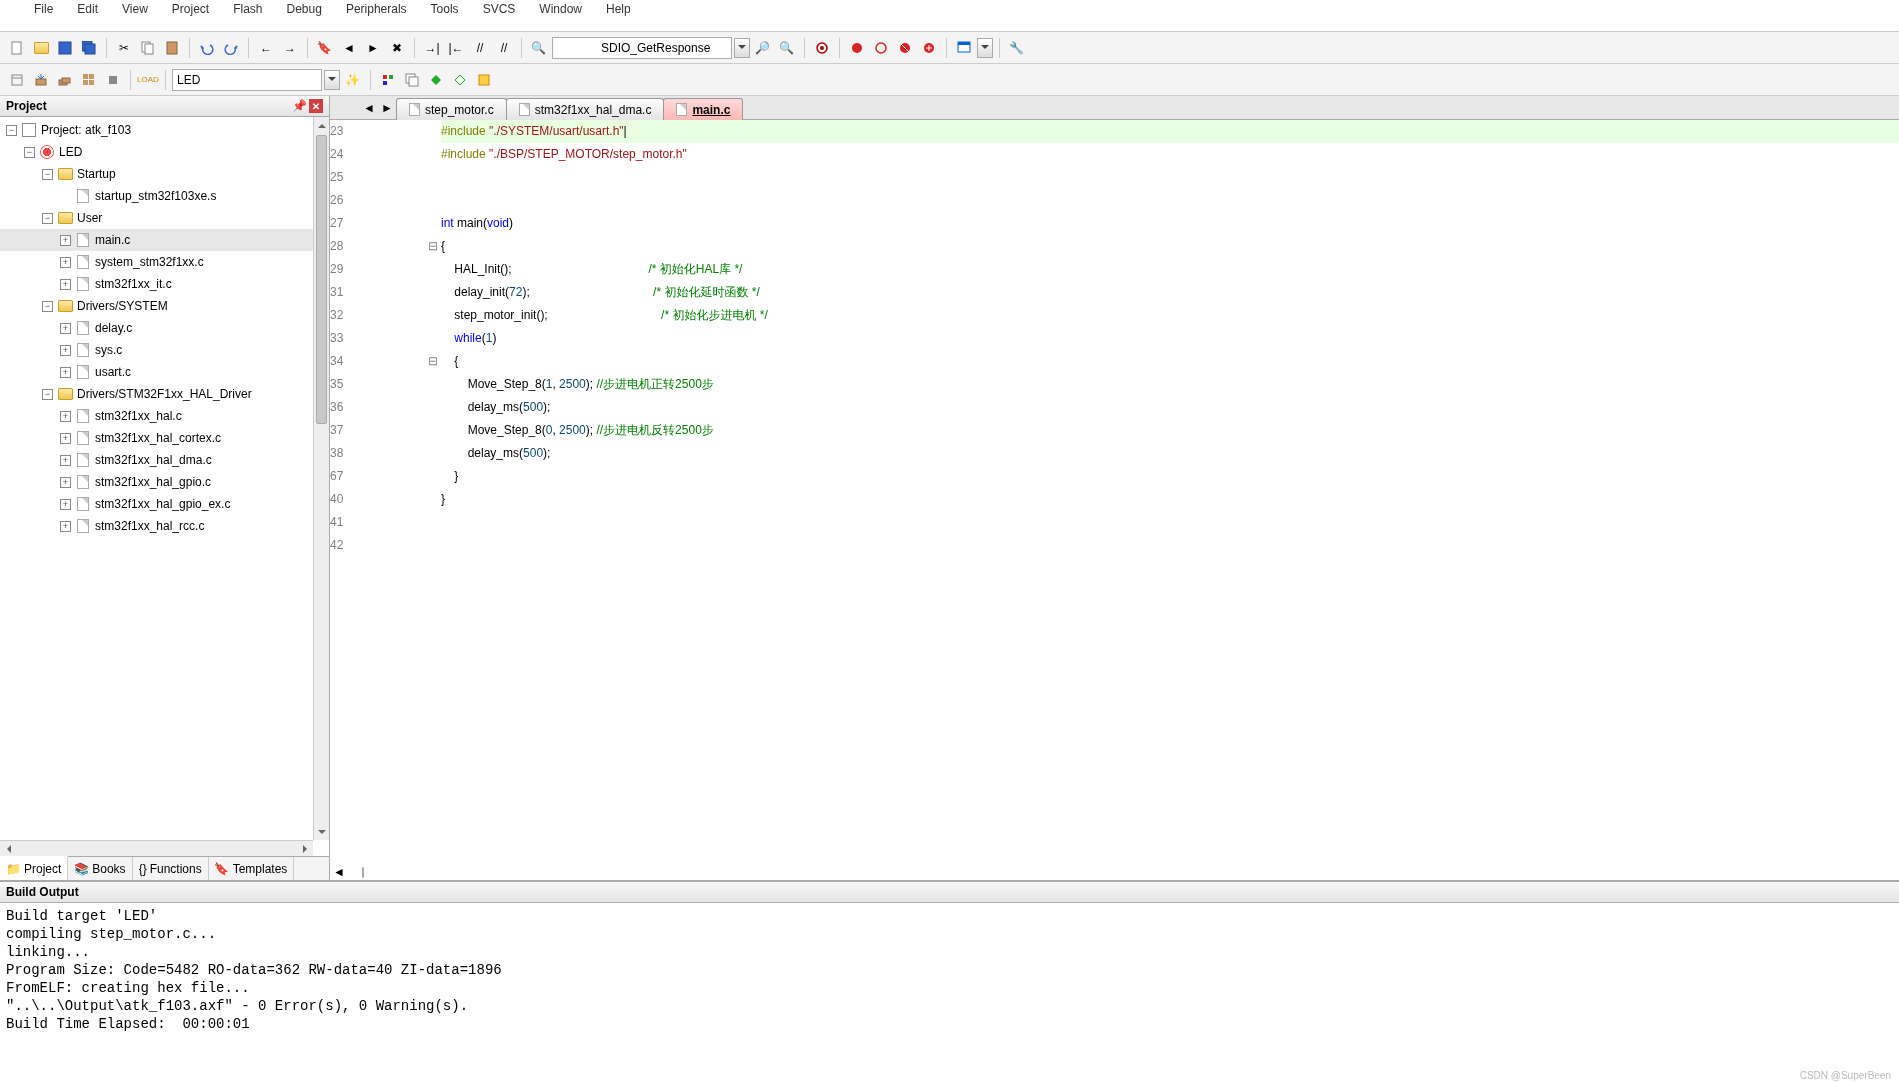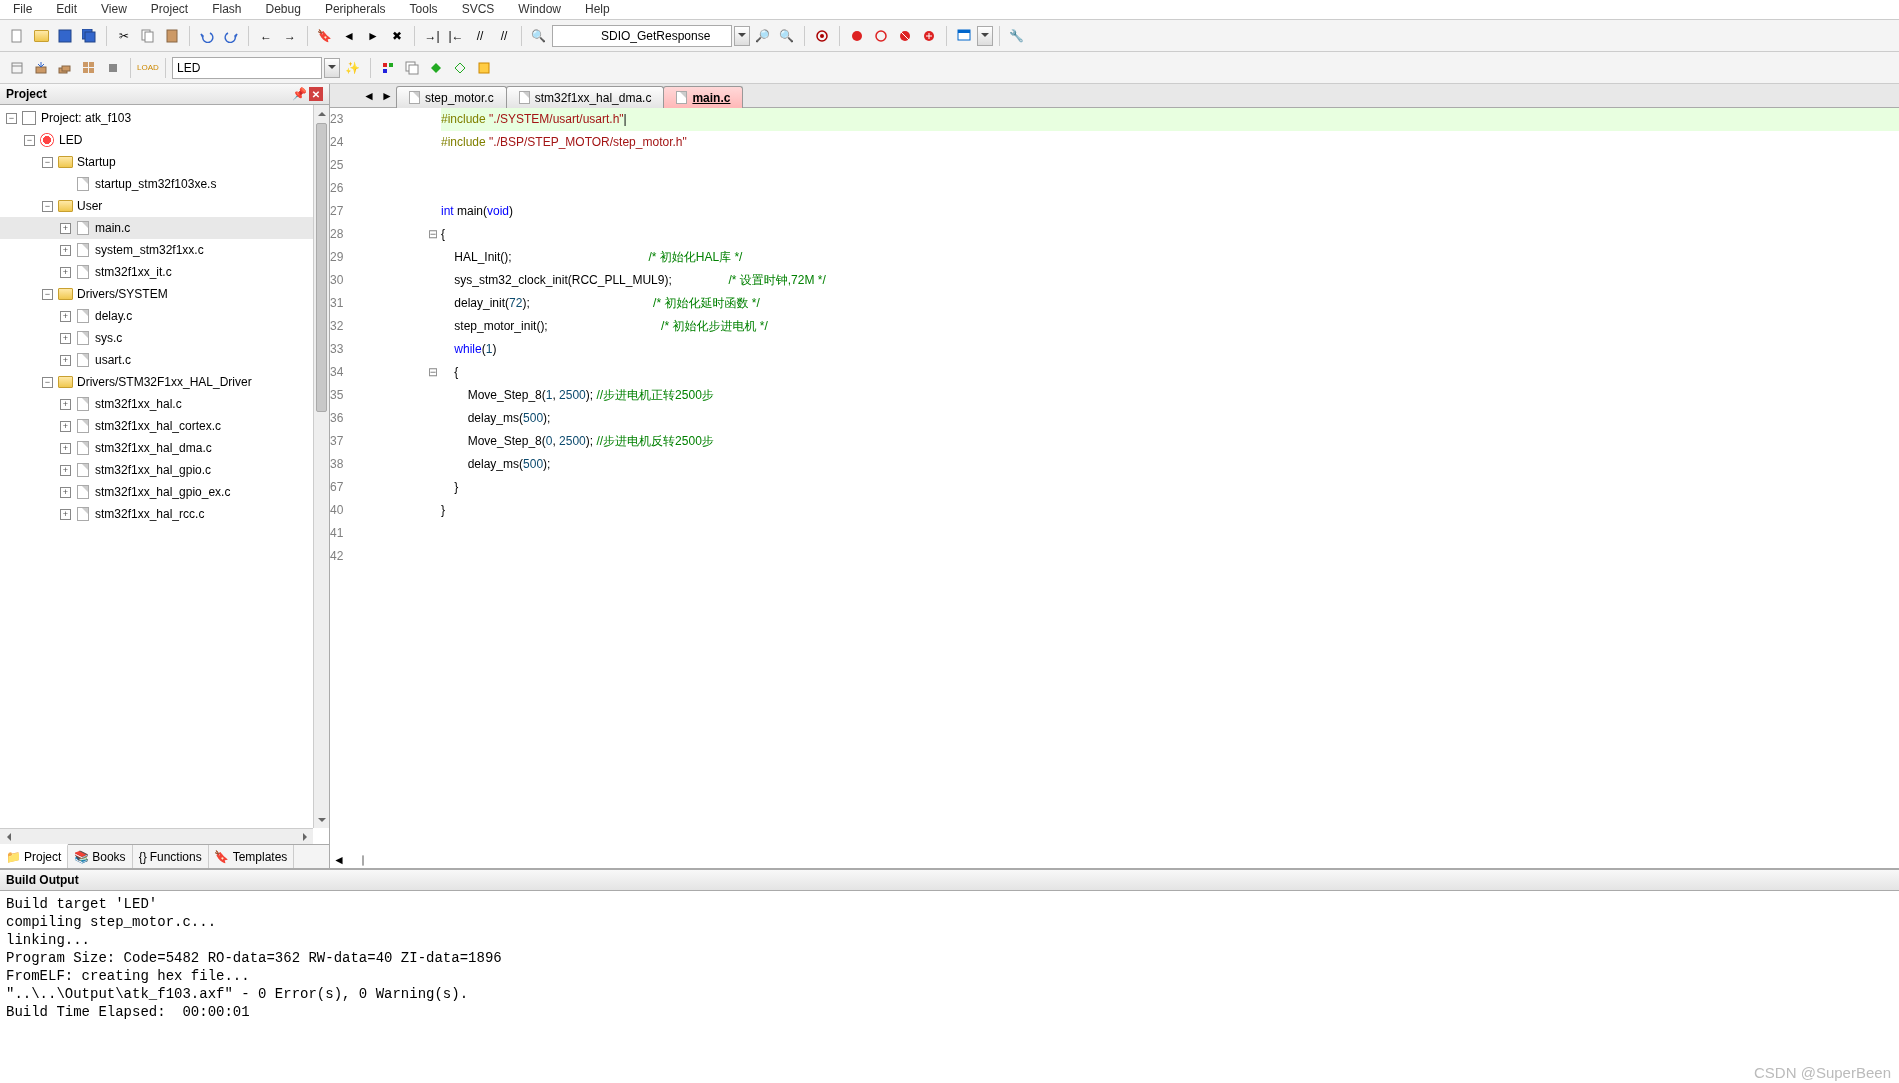--- a/index.html
+++ b/index.html
@@ -1,19 +1,19 @@
 <!DOCTYPE html>
 <html><head>
 <meta charset="utf-8">
 <style>
 * { margin:0; padding:0; box-sizing:border-box; font-family:Tahoma,Arial,sans-serif; font-size:12px; }
 body { background:#f0f0f0; width:1899px; height:1083px; overflow:hidden; position:relative; }
 
 
-.menubar { background:#fff; border-bottom:1px solid #ccc; height:20px; display:flex; padding:0 1px; }
+.menubar { background:#fff; border-bottom:1px solid #ccc; height:32px; display:flex; padding:0 22px; }
 .menubar span { padding:2px 12px; color:#333; cursor:default; }
 
 
 .toolbar { background:#f4f4f4; border-bottom:1px solid #ccc; height:32px; display:flex; align-items:center; padding:0 6px; gap:2px; }
 .tbtn { width:22px; height:22px; display:flex; align-items:center; justify-content:center; border:1px solid transparent; border-radius:2px; }
 .tsep { width:1px; height:20px; background:#ccc; margin:0 4px; }
 .tsel { height:22px; border:1px solid #aaa; background:#fff; padding:0 4px; display:flex; align-items:center; min-width:150px; }
 .tsel.wide { min-width:180px;padding-left:48px; }
 .dd { width:16px; height:20px; border:1px solid #aaa; background:linear-gradient(#fff,#ddd); display:flex; align-items:center; justify-content:center; }
 .dd::after { content:""; border:4px solid transparent; border-top-color:#444; margin-top:3px; }
@@ -69,21 +69,21 @@
 .str { color:#a31515; }
 .cmt { color:#008000; }
 .num { color:#0c4a6e; }
 .hscroll { height:16px; background:#eee; border-top:1px solid #ccc; position:relative; margin-left:14px;}
 .hscroll .thumb{position:absolute;top:2px;bottom:2px;left:0;width:46%;background:#c8c8c8;border:1px solid #aaa;border-radius:2px;}
 
 
 .output { height:254px; border-top:2px solid #aaa; background:#fff; display:flex; flex-direction:column; }
 .output .panel-hdr { font-weight:bold; }
 .out-body { flex:1; padding:4px 6px; font-family:"Courier New",monospace; font-size:14px; line-height:18px; white-space:pre; overflow:auto; }
-.watermark { position:absolute; bottom:2px; right:8px; color:#bbb; font-size:15px; }
+.watermark { position:absolute; bottom:2px; right:8px; color:#bbb; font-size:10px; }
 
 
 svg { display:block; }
 </style>
 </head>
 <body>
 
 <div class="menubar" id="menubar">
     <span>File</span>
     <span>Edit</span>
@@ -498,25 +498,20 @@
           <div class="gutter">28</div>
           <div class="fold">⊟</div>
           <div class="src"><span>{</span></div>
         </div>
         <div class="codeline">
           <div class="gutter">29</div>
           <div class="fold"></div>
           <div class="src"><span>    HAL_Init();                                         </span><span class="cmt">/* 初始化HAL库 */</span></div>
         </div>
         <div class="codeline">
-          <div class="gutter">30</div>
-          <div class="fold"></div>
-          <div class="src"><span>    sys_stm32_clock_init(RCC_PLL_MUL9);                 </span><span class="cmt">/* 设置时钟,72M */</span></div>
-        </div>
-        <div class="codeline">
           <div class="gutter">31</div>
           <div class="fold"></div>
           <div class="src"><span>    delay_init(</span><span class="num">72</span><span>);                                     </span><span class="cmt">/* 初始化延时函数 */</span></div>
         </div>
         <div class="codeline">
           <div class="gutter">32</div>
           <div class="fold"></div>
           <div class="src"><span>    step_motor_init();                                  </span><span class="cmt">/* 初始化步进电机 */</span></div>
         </div>
         <div class="codeline">

